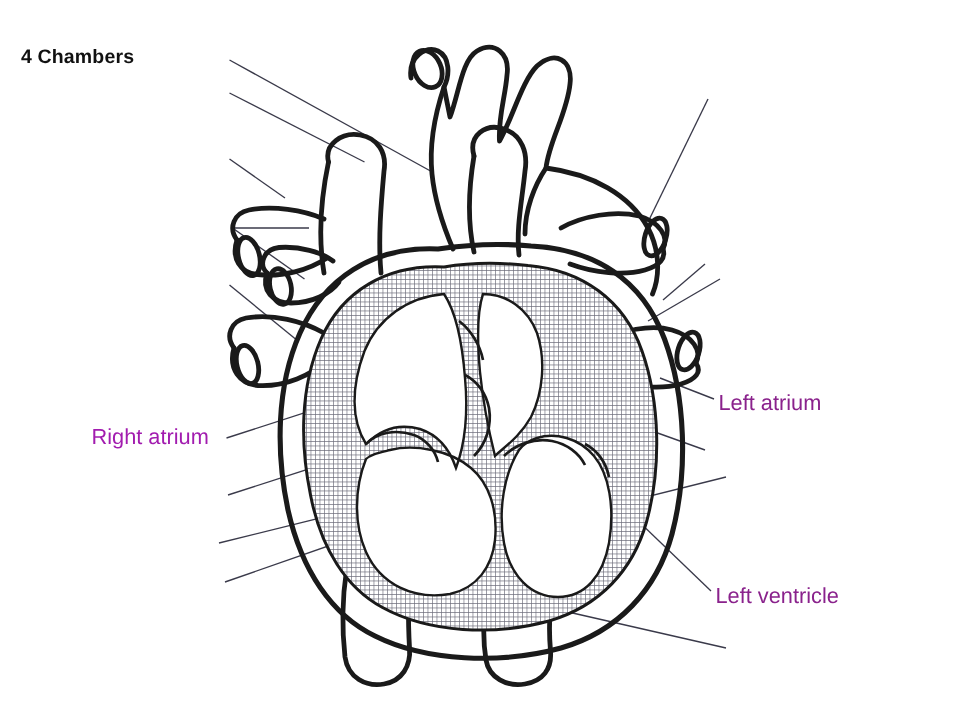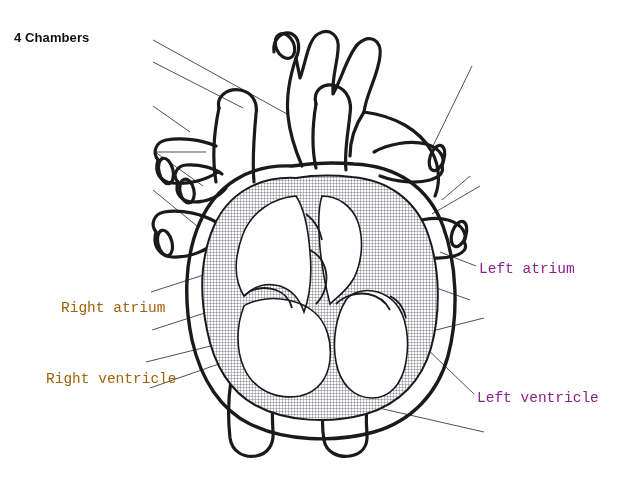--- a/index.html
+++ b/index.html
@@ -34,26 +34,26 @@
   }
   #diagram {
     position: absolute;
     left: 0;
     top: 0;
     width: 638px;
     height: 479px;
   }
   .anno-label {
     position: absolute;
-    font-family: Liberation Mono, monospace;
+    font-family: Liberation Sans, sans-serif;
     font-size: 14.5px;
     white-space: nowrap;
     line-height: 1;
   }
-  .anno-blue  { color: #a16207; margin-top: 16px; }
+  .anno-blue  { color: #a21caf; }
   .anno-purple{ color: #8a228c; }
   #lbl-right-atrium    { left: 61px;  top: 285px; }
   #lbl-right-ventricle { left: 46px;  top: 356px; }
   #lbl-left-atrium     { left: 479px; top: 262px; }
   #lbl-left-ventricle  { left: 477px; top: 391px; text-align: center; }
 </style>
 </head>
 <body>
 
 <div id="stage">
@@ -260,19 +260,18 @@
         <path d="M310 250 C318 254 324 262 326 272 C328 284 324 296 316 304"></path>
         <path d="M336 304 C344 296 356 292 368 294 C378 296 386 302 390 310"></path>
         <path d="M390 296 C398 300 404 308 406 318"></path>
         <path d="M306 214 C314 220 320 230 322 240"></path>
       </g>
     </g>
   </svg>
 
   <div class="anno-label anno-blue" id="lbl-right-atrium">Right atrium</div>
 
-  <div class="anno-label anno-blue" id="lbl-right-ventricle">Right ventricle</div>
 
   <div class="anno-label anno-purple" id="lbl-left-atrium">Left atrium</div>
 
   <div class="anno-label anno-purple" id="lbl-left-ventricle">Left ventricle</div>
 
 </div>
 
 </body></html>

